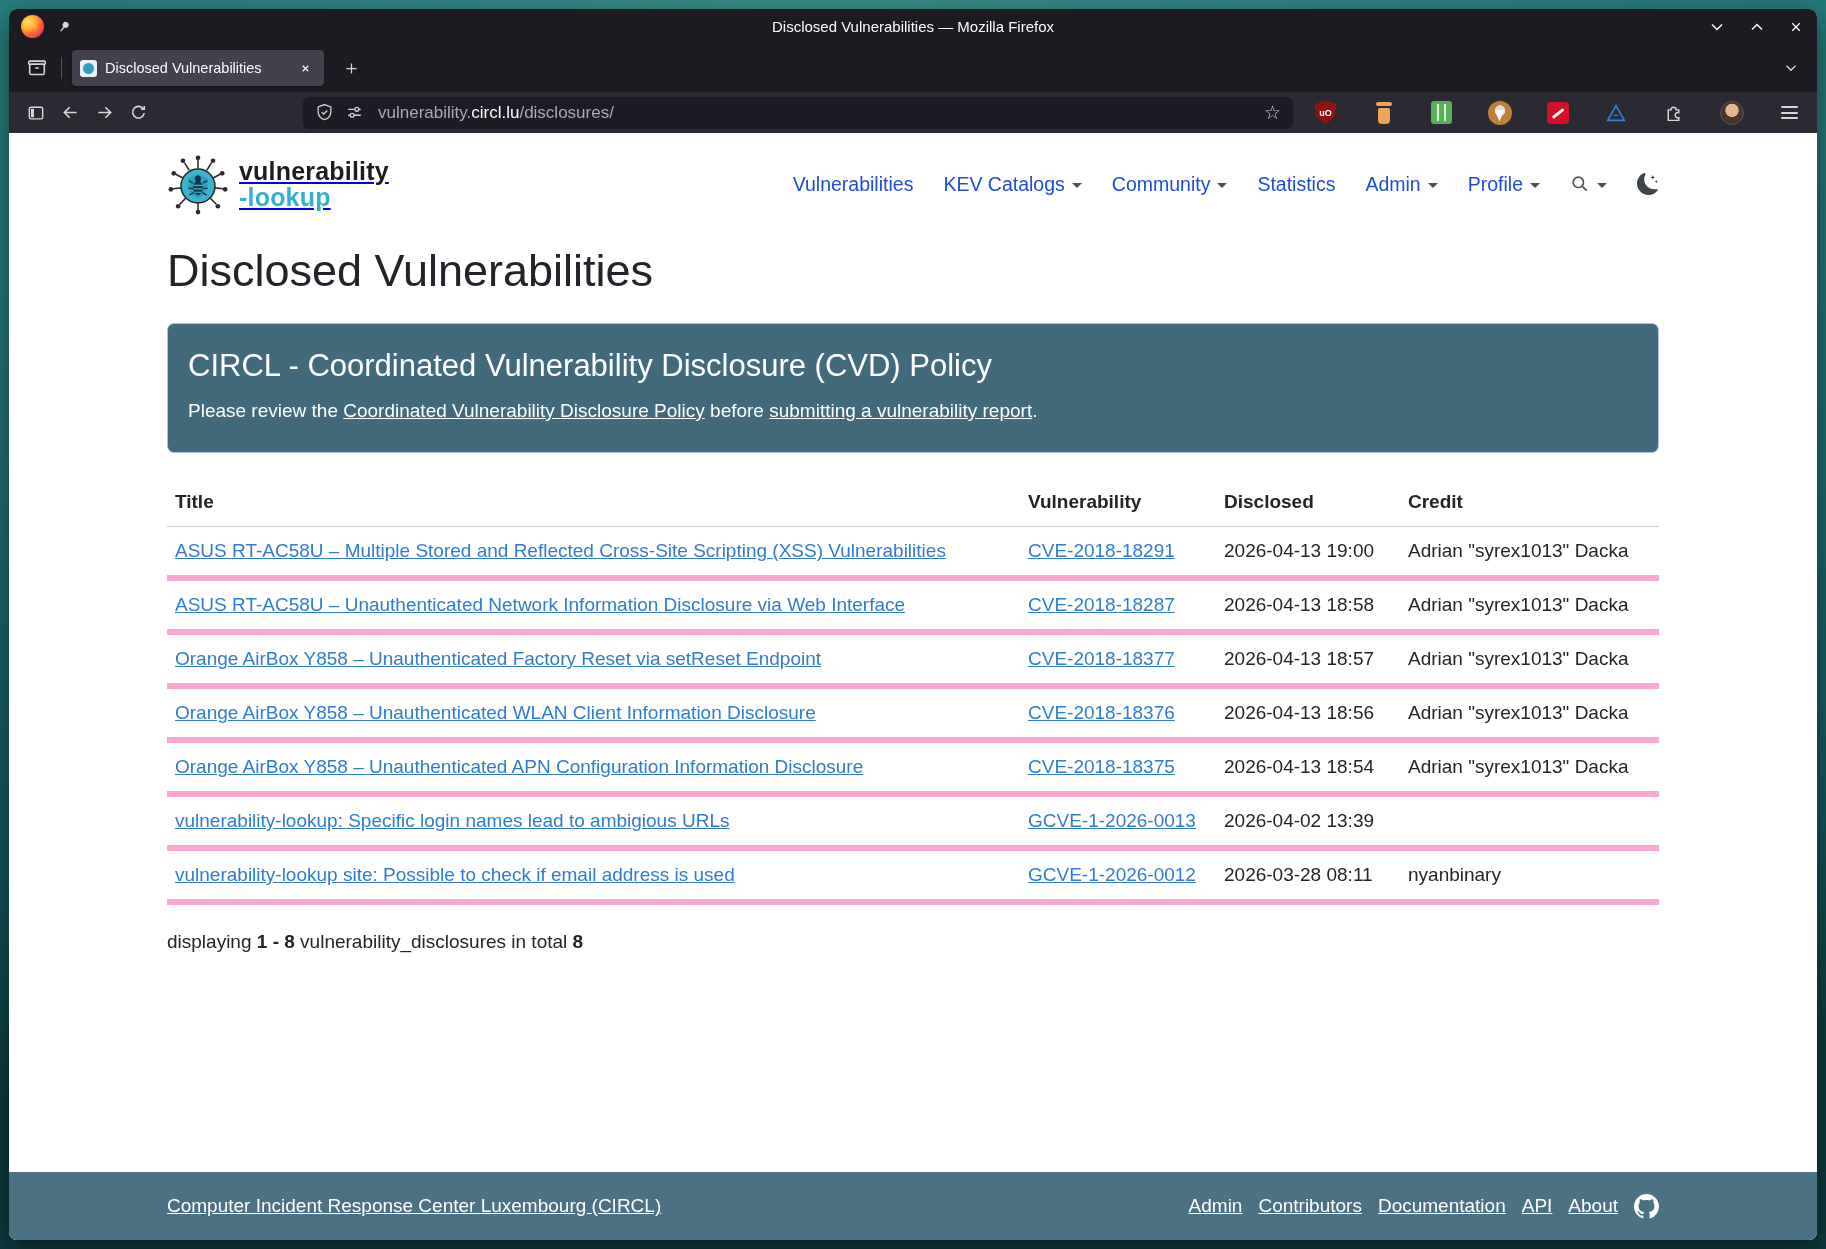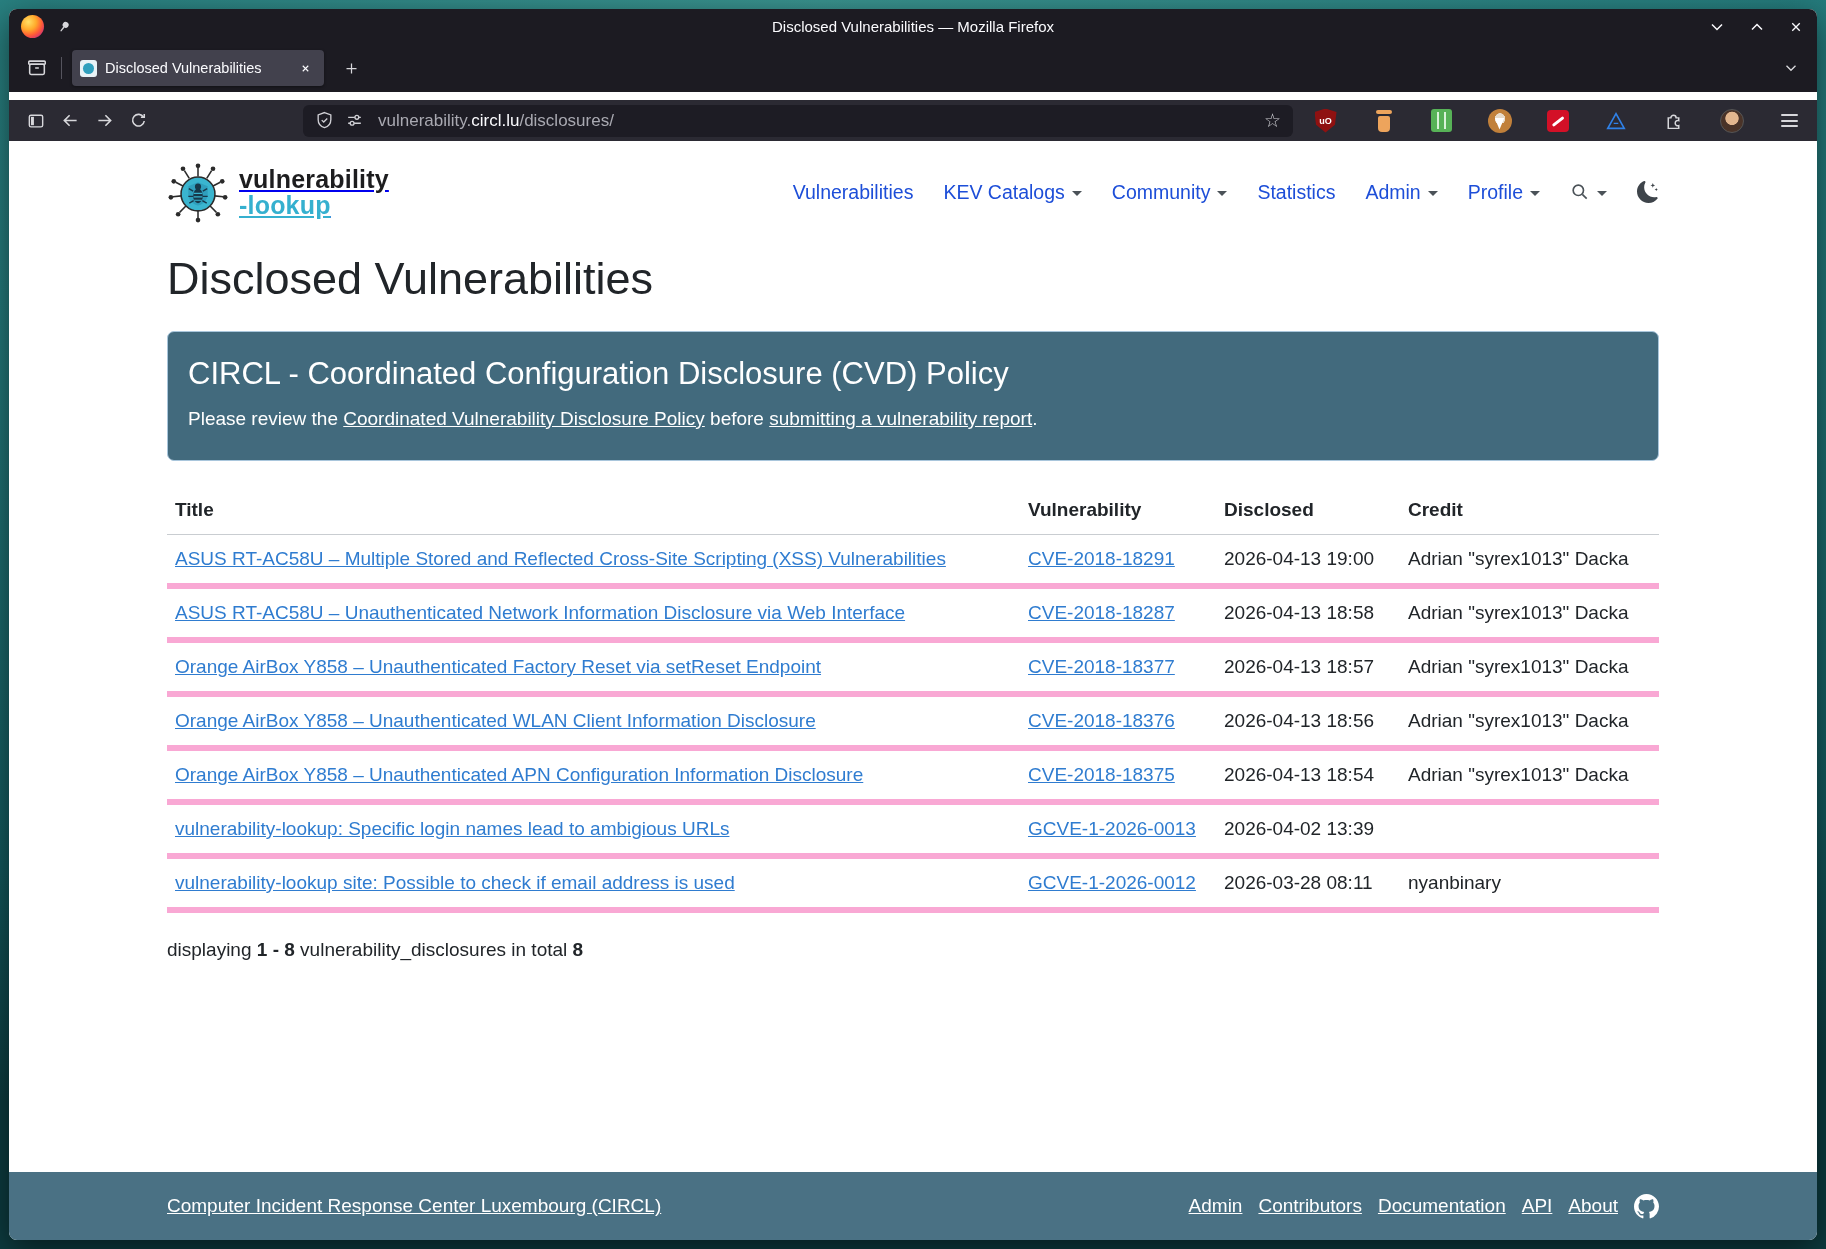--- a/index.html
+++ b/index.html
@@ -31,21 +31,21 @@
   .tab-sep { width:1px; height:22px; background:#55545e; margin:0 10px 0 6px; }
   .tab { width:252px; height:36px; background:var(--tab-active,#42414d); border-radius:4px;
     display:flex; align-items:center; padding:0 8px; gap:8px; box-shadow:0 1px 3px rgba(0,0,0,.4); }
   .favicon { width:17px; height:17px; border-radius:3px; background:#e8f2f6; position:relative; flex:0 0 auto; }
   .favicon::after { content:""; position:absolute; inset:3px; border-radius:50%; background:#2f9fbd; }
   .tab-label { color:#fbfbfe; font-size:14.5px; flex:1; white-space:nowrap; overflow:hidden; }
   .newtab { width:34px; height:34px; margin-left:10px; }
   .tab-spacer { flex:1; }
   
   .toolbar { height:41px; background:var(--toolbar-bg,#2b2a33); display:flex; align-items:center;
-    padding:0 10px; flex:0 0 auto;margin-top:8px; }
+    padding:0 10px; flex:0 0 auto; }
   .toolbar .icon-btn { width:34px; height:32px; }
   .urlbar { width:990px; height:32px; margin-left:148px; background:var(--urlbar-bg,#1d1c24);
     border-radius:6px; display:flex; align-items:center; padding:0 12px; }
   .url-text { margin-left:14px; font-size:17px; color:#a9a9b1; white-space:nowrap; }
   .url-text .domain { color:#fbfbfe; }
   .url-star { margin-left:auto; color:#cfcfd4; font-size:19px; line-height:1; background:none; border:0; cursor:pointer; }
   .ext-zone { margin-left:auto; display:flex; align-items:center; gap:31px; padding-right:4px; }
   .ext { width:27px; height:27px; display:flex; align-items:center; justify-content:center; border:0; background:transparent; cursor:pointer; }
   .ublock { width:22px; height:24px; background:#8f1111; clip-path:polygon(50% 0,100% 15%,93% 68%,50% 100%,7% 68%,0 15%);
     color:#fff; font-size:9px; font-weight:bold; display:flex; align-items:center; justify-content:center; }
@@ -63,21 +63,21 @@
   .avatar { width:24px; height:24px; border-radius:50%; background:radial-gradient(circle at 50% 38%, #e3b68e 0 36%, #4a3328 40% 100%); border:1px solid #555; }
   .burger { width:17px; height:13px; display:flex; flex-direction:column; justify-content:space-between; }
   .burger span { height:2px; background:#d7d7db; border-radius:1px; }
   
   .content { flex:1; background:#fff; overflow:hidden; }
   .container { width:1492px; margin:0 auto; }
   .site-header { display:flex; align-items:center; justify-content:space-between; padding-top:18px; height:84px; }
   .brand { display:flex; align-items:center; gap:10px; }
   .brand-text { font-weight:bold; font-size:25px; line-height:1.05; letter-spacing:.2px; }
   .brand-text .l1 { color:#1d1d1f; }
-  .brand-text .l2 { color:var(--logo-teal,#35b0cf);text-decoration:underline; }
+  .brand-text .l2 { color:var(--logo-teal,#35b0cf); }
   .main-nav { display:flex; align-items:center; gap:30px; color:#4b5258; font-size:19.5px; }
   .nav-item { display:flex; align-items:center; gap:7px; cursor:pointer; color:#1d4ed8; text-decoration:none; }
   .caret { width:0; height:0; border-left:5px solid transparent; border-right:5px solid transparent; border-top:5.5px solid #4b5258; margin-top:2px; }
   .page-h1 { font-size:45px; font-weight:500; color:#212529; margin:28px 0 26px; }
   .banner { background:var(--banner-bg,#426a7d); border:1.5px solid var(--banner-border,#a9c6dc);
     border-radius:7px; color:#fff; padding:24px 20px 30px; }
   .banner h2 { font-size:31px; font-weight:500; margin-bottom:16px; }
   .banner p { font-size:19px; }
   .banner a { color:#fff; text-decoration:underline; }
   table { border-collapse:collapse; width:1492px; table-layout:fixed; margin-top:22px; font-size:19px; color:#212529; }
@@ -321,21 +321,21 @@
               <path d="M6 .278a.768.768 0 0 1 .08.858 7.208 7.208 0 0 0-.878 3.46c0 4.021 3.278 7.277 7.318 7.277.527 0 1.04-.055 1.533-.16a.787.787 0 0 1 .81.316.733.733 0 0 1-.031.893A8.349 8.349 0 0 1 8.344 16C3.734 16 0 12.286 0 7.71 0 4.266 2.114 1.312 5.124.06A.752.752 0 0 1 6 .278z"></path>
               <path d="M11.5 1.5l.5 1.2 1.2.5-1.2.5-.5 1.2-.5-1.2-1.2-.5 1.2-.5zM14 5l.35.85.85.35-.85.35L14 7.4l-.35-.85-.85-.35.85-.35z"></path>
             </svg>
           </a>
         </nav>
       </header>
 
       <h1 class="page-h1">Disclosed Vulnerabilities</h1>
 
       <div class="banner">
-        <h2>CIRCL - Coordinated Configuration Disclosure (CVD) Policy</h2>
+        <h2>CIRCL - Coordinated Vulnerability Disclosure (CVD) Policy</h2>
         <p><span>Please review the </span><a href="#">Coordinated Vulnerability Disclosure Policy</a><span> before </span><a href="#">submitting a vulnerability report</a><span>.</span></p>
       </div>
 
       <table>
         <colgroup>
             <col style="width:853px">
             <col style="width:196px">
             <col style="width:184px">
             <col style="width:259px">
           </colgroup>

